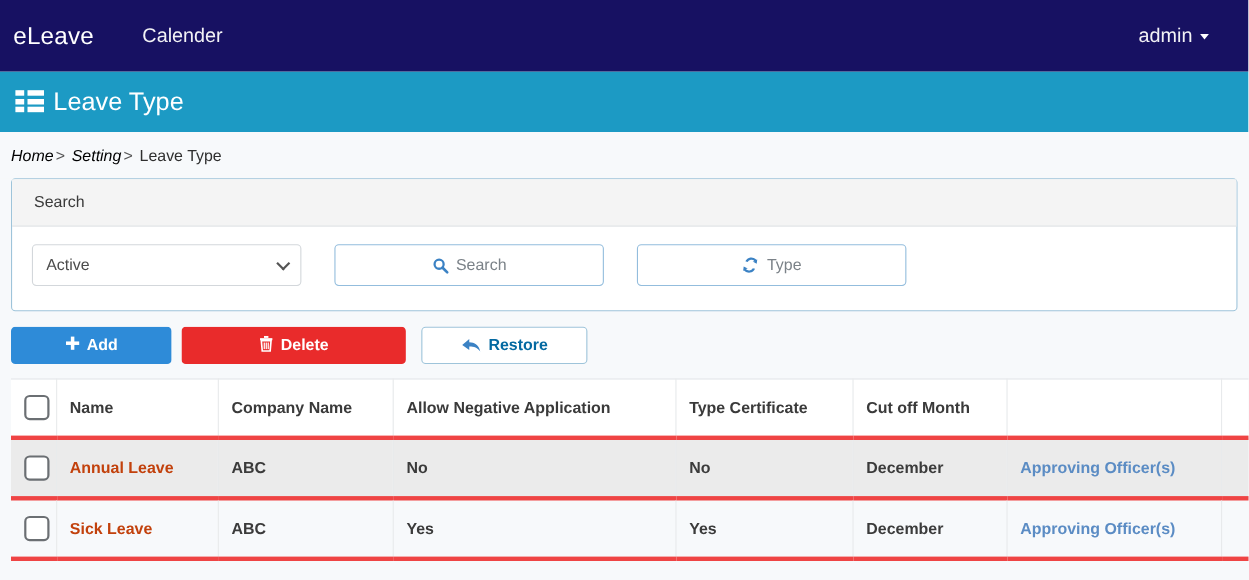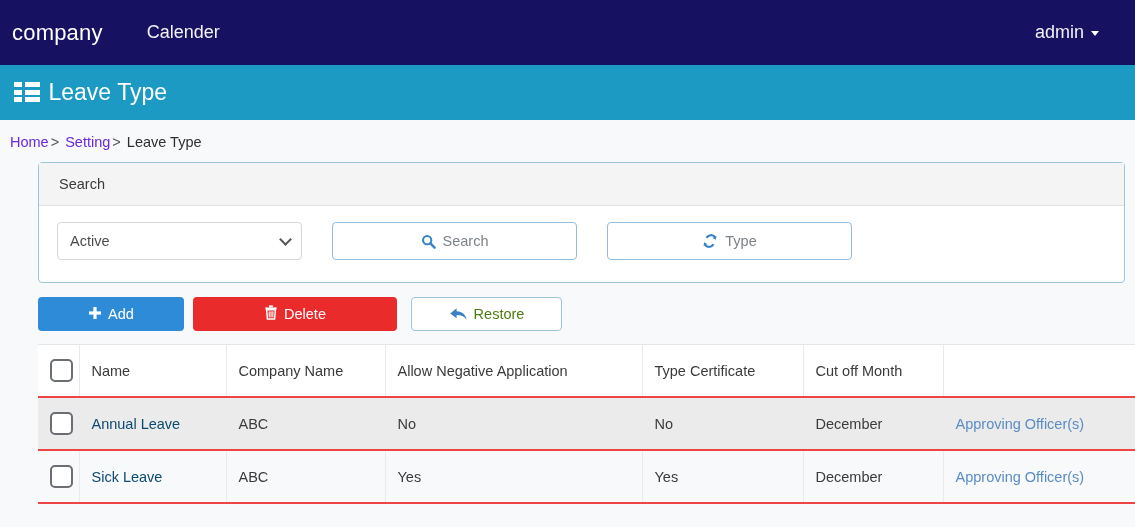--- a/index.html
+++ b/index.html
@@ -80,25 +80,25 @@
   .th-list-icon i { background: #ffffff; display: block; height: 5px; }
 
   
   .breadcrumb {
     padding: 14px 10px 12px 10px;
     font-size: 14.5px;
     color: #2f2f2f;
     background: #f7f9fb;
     white-space: nowrap;
   }
-  .breadcrumb a { color: #6d28d9; text-decoration: none; cursor: pointer; }
+  .breadcrumb a { color: #000000; text-decoration: none; cursor: pointer; font-style: italic; }
   .breadcrumb .sep { color: #555; margin: 0 2px; }
 
   
-  .content { padding: 0 10px; margin-left: 28px; }
+  .content { padding: 0 10px; }
   .card {
     border: 1px solid #9ec4da;
     border-radius: 4px;
     background: #ffffff;
   }
   .card-header {
     background: #f4f4f4;
     border-bottom: 1px solid #dfe3e6;
     padding: 13px 20px;
     font-size: 14.5px;
@@ -164,44 +164,45 @@
     border-radius: 4px;
     font-size: 14.5px;
     display: inline-flex;
     align-items: center;
     justify-content: center;
     gap: 6px;
     cursor: pointer;
     border: 1px solid transparent;
     font-family: "Liberation Sans", sans-serif;
     padding: 0 12px;
+    font-weight: bold;
   }
   .btn-add { background: #2e8bd8; color: #fff; width: 146px; margin-left: 0; }
   .btn-delete { background: #e92b2b; color: #fff; width: 204px; margin-left: 9px; }
   .btn-restore {
-    background: #fff; color: #4d7c0f;
+    background: #fff; color: #0369a1;
     border: 1px solid #9ec4da; width: 151px; margin-left: 14px;
   }
 
   
   .table-wrap { margin-top: 13px; }
   table.data {
     width: 1215px;
     border-collapse: collapse;
     font-size: 14.5px;
     table-layout: fixed;
   }
   table.data th, table.data td {
     border-top: 1px solid #e4e6e9;
-    border-bottom: 2px solid #ef4444;
+    border-bottom: 4px solid #ef4444;
     border-right: 1px solid #e8eaec;
     text-align: left;
     padding: 14px 12px;
     color: #3b3b3b;
-    font-weight: normal;
+    font-weight: bold;
     vertical-align: middle;
     height: 48px;
   }
   table.data th { background: #ffffff; color: #3a3a3a; }
   table.data tr.alt td { background: #ebebeb; }
   .col-check  { width: 41px; }
   .col-name   { width: 147px; }
   .col-comp   { width: 159px; }
   .col-allow  { width: 257px; }
   .col-need   { width: 161px; }
@@ -210,28 +211,28 @@
   .col-last   { width: 115px; }
   td.cell-check, th.cell-check { padding-left: 9px; padding-right: 9px; }
   .chk {
     width: 23px; height: 23px;
     border: 2px solid #6b6f73;
     border-radius: 5px;
     background: #ffffff;
     display: block;
     cursor: pointer;
   }
-  .link { color: #0c4a6e; text-decoration: none; cursor: pointer; }
+  .link { color: #c2410c; text-decoration: none; cursor: pointer; }
   .link-ao { color: #5b8cc4; text-decoration: none; cursor: pointer; }
 </style>
 </head>
 <body>
 
 <div class="navbar">
-  <div class="brand">company</div>
+  <div class="brand">eLeave</div>
   <div class="nav-items">
     <div class="nav-link">
       <span>Calender</span>
     </div>
   </div>
   <div class="nav-right">
     <div class="nav-link">
       <span>admin</span>
       <span class="caret"></span>
     </div>

